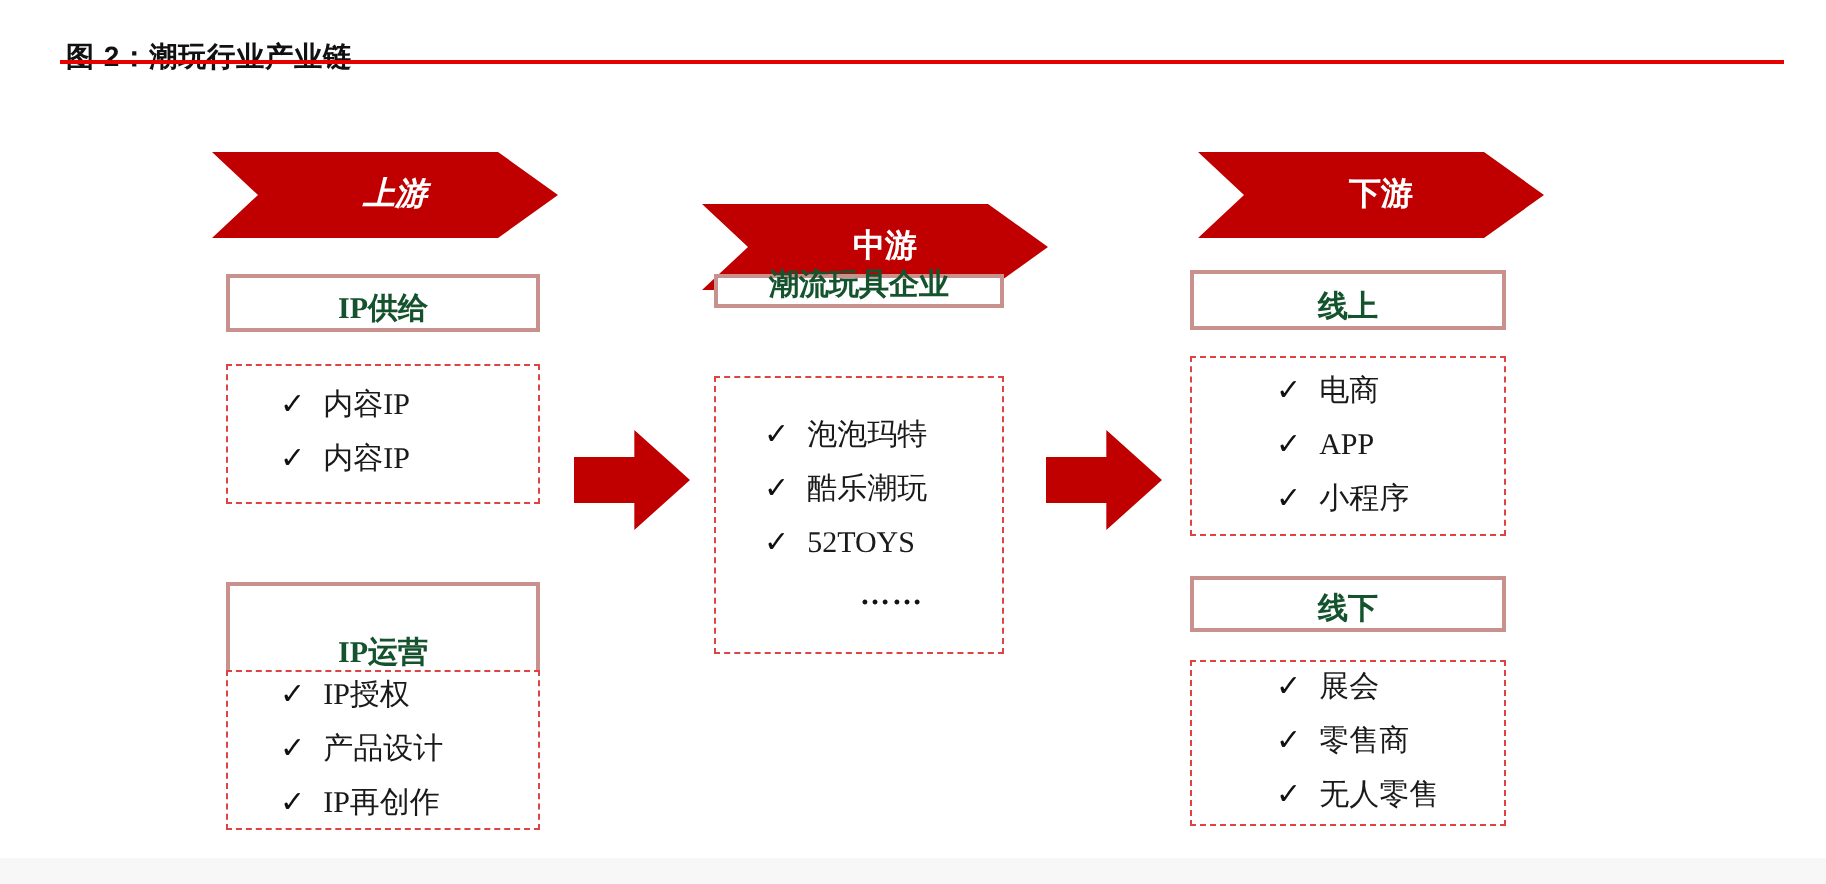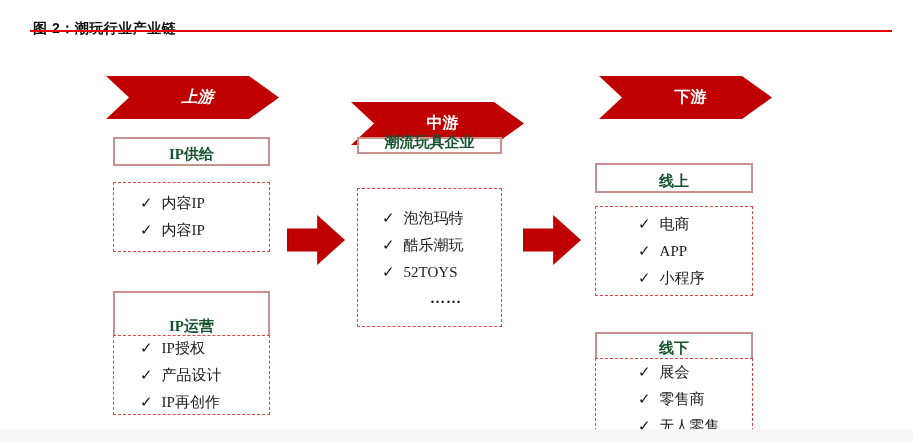--- a/index.html
+++ b/index.html
@@ -44,31 +44,31 @@
     position:absolute; border:1.5px dashed #dd4444; background:#ffffff;
     display:flex; flex-direction:column; justify-content:center;
   }
   .items{ display:flex; flex-direction:column; }
   .item{ display:flex; align-items:center; line-height:27px; font-size:15px; color:#1a1a1a; }
   .check{ margin-right:9px; font-size:15px; color:#111111; }
   .ellipsis-row{ line-height:24px; font-size:15px; font-weight:bold; letter-spacing:1px; color:#111111; }
   
   .c1{ left:113px; width:157px; }
   .c2{ left:357px; width:145px; }
-  .c3{ left:595px; width:158px;margin-top:28px; }
+  .c3{ left:595px; width:158px; }
   
   #hdr-ip-supply{ top:137px; height:29px; }
   #dash-ip-supply{ top:182px; height:70px; }
   #hdr-ip-ops{ top:291px; height:47px; }
   #dash-ip-ops{ top:335px; height:80px; }
   #hdr-mid{ top:137px; height:17px; }
   #dash-mid{ top:188px; height:139px; }
   #hdr-online{ top:135px; height:30px; }
   #dash-online{ top:178px; height:90px; }
-  #hdr-offline{ top:304px; height:28px; }
+  #hdr-offline{ top:288px; height:28px; }
   #dash-offline{ top:330px; height:83px; }
   
   #dash-ip-supply .items, #dash-ip-ops .items{ padding-left:26px; }
   #dash-mid .items{ padding-left:24px; }
   #dash-online .items, #dash-offline .items{ padding-left:42px; }
   #dash-mid .ellipsis-row{ padding-left:48px; }
 </style>
 </head>
 <body>
 

